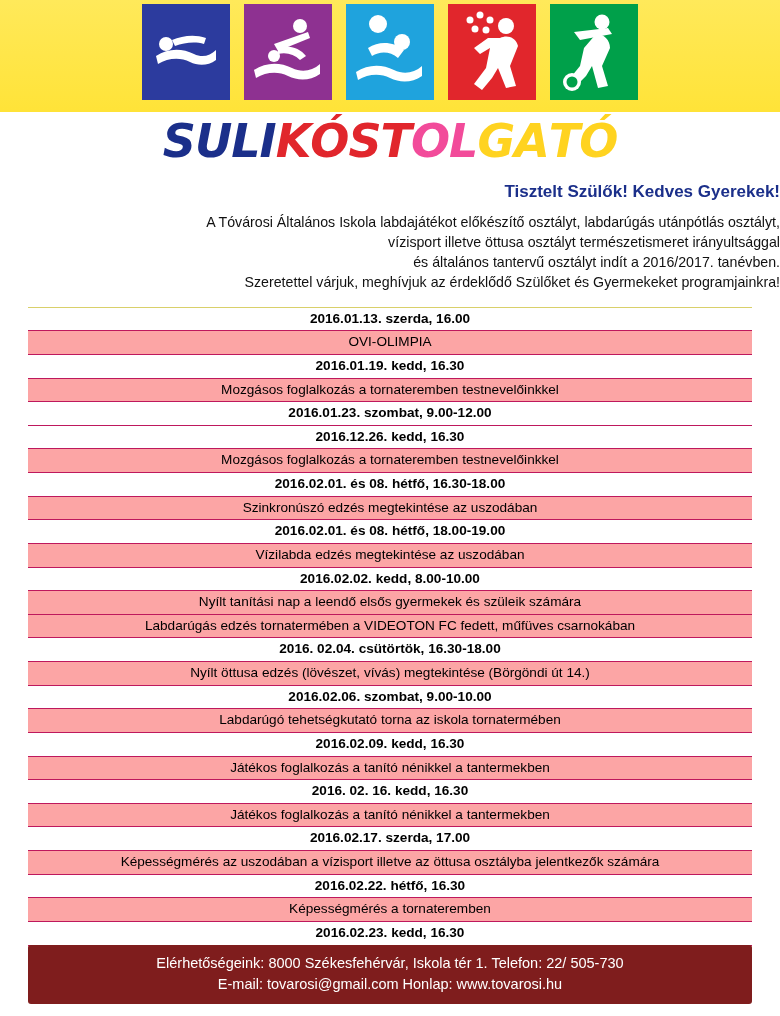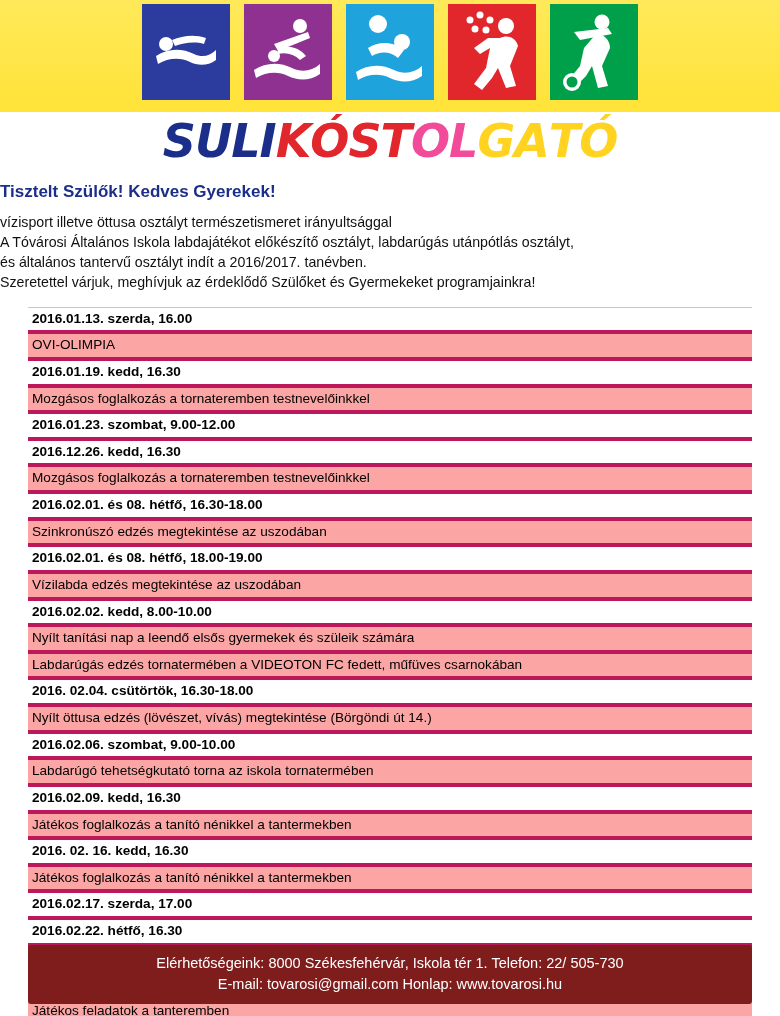--- a/index.html
+++ b/index.html
@@ -49,45 +49,45 @@
     font-size: 46px;
     letter-spacing: -1px;
     line-height: 1;
     white-space: nowrap;
     display: inline-block;
   }
   .title span { display: inline-block; }
 
   
   .intro {
-    text-align: left;
+    text-align: right;
     color: #111;
   }
   .intro-head {
     color: #1b2f8a;
     font-weight: bold;
     font-size: 17px;
     margin: 14px 0 10px 0;
   }
   .intro-line {
     font-size: 14.2px;
     line-height: 1.42;
     color: #111;
   }
 
   
   .program {
     margin: 14px 28px 0 28px;
     border-top: 1px solid #d9d06a;
   }
   .row {
-    text-align: left;
+    text-align: center;
     font-size: 13.6px;
     padding: 3px 4px 4px 4px;
-    border-bottom: 4px solid #be185d;
+    border-bottom: 1px solid #be185d;
     line-height: 1.15;
   }
   .row.date {
     background: #ffffff;
     font-weight: bold;
     color: #000;
   }
   .row.desc {
     background: #fca5a5;
     color: #000;
@@ -179,22 +179,22 @@
   </div>
 
 </div>
 
 <div class="title-wrap">
   <div class="title" id="title-letters"><span style="color: rgb(27, 47, 138);">S</span><span style="color: rgb(27, 47, 138);">U</span><span style="color: rgb(27, 47, 138);">L</span><span style="color: rgb(27, 47, 138);">I</span><span style="color: rgb(225, 38, 44);">K</span><span style="color: rgb(225, 38, 44);">Ó</span><span style="color: rgb(225, 38, 44);">S</span><span style="color: rgb(225, 38, 44);">T</span><span style="color: rgb(242, 75, 154);">O</span><span style="color: rgb(242, 75, 154);">L</span><span style="color: rgb(255, 211, 32);">G</span><span style="color: rgb(255, 211, 32);">A</span><span style="color: rgb(255, 211, 32);">T</span><span style="color: rgb(255, 211, 32);">Ó</span></div>
 </div>
 
 <div class="intro">
   <div class="intro-head">Tisztelt Szülők! Kedves Gyerekek!</div>
+  <div class="intro-line">A Tóvárosi Általános Iskola labdajátékot előkészítő osztályt, labdarúgás utánpótlás osztályt,</div>
   <div class="intro-line">vízisport illetve öttusa osztályt természetismeret irányultsággal</div>
-  <div class="intro-line">A Tóvárosi Általános Iskola labdajátékot előkészítő osztályt, labdarúgás utánpótlás osztályt,</div>
   <div class="intro-line">és általános tantervű osztályt indít a 2016/2017. tanévben.</div>
   <div class="intro-line">Szeretettel várjuk, meghívjuk az érdeklődő Szülőket és Gyermekeket programjainkra!</div>
 </div>
 
 <div class="program" id="program-list">
     <div class="row date">2016.01.13. szerda, 16.00</div>
     <div class="row desc">OVI-OLIMPIA</div>
     <div class="row date">2016.01.19. kedd, 16.30</div>
     <div class="row desc">Mozgásos foglalkozás a tornateremben testnevelőinkkel</div>
     <div class="row date">2016.01.23. szombat, 9.00-12.00</div>
@@ -209,20 +209,21 @@
     <div class="row desc">Labdarúgás edzés tornatermében a VIDEOTON FC fedett, műfüves csarnokában</div>
     <div class="row date">2016. 02.04. csütörtök, 16.30-18.00</div>
     <div class="row desc">Nyílt öttusa edzés (lövészet, vívás) megtekintése (Börgöndi út 14.)</div>
     <div class="row date">2016.02.06. szombat, 9.00-10.00</div>
     <div class="row desc">Labdarúgó tehetségkutató torna az iskola tornatermében</div>
     <div class="row date">2016.02.09. kedd, 16.30</div>
     <div class="row desc">Játékos foglalkozás a tanító nénikkel a tantermekben</div>
     <div class="row date">2016. 02. 16. kedd, 16.30</div>
     <div class="row desc">Játékos foglalkozás a tanító nénikkel a tantermekben</div>
     <div class="row date">2016.02.17. szerda, 17.00</div>
+    <div class="row desc">Képességmérés az uszodában a vízisport illetve az öttusa osztályba jelentkezők számára</div>
     <div class="row date">2016.02.22. hétfő, 16.30</div>
     <div class="row desc">Képességmérés a tornateremben</div>
     <div class="row date">2016.02.23. kedd, 16.30</div>
     <div class="row desc">Játékos feladatok a tanteremben</div>
   </div>
 
 <div class="footer">
   <div>Elérhetőségeink: 8000 Székesfehérvár, Iskola tér 1. Telefon: 22/ 505-730</div>
   <div>E-mail: tovarosi@gmail.com Honlap: www.tovarosi.hu</div>
 </div>

